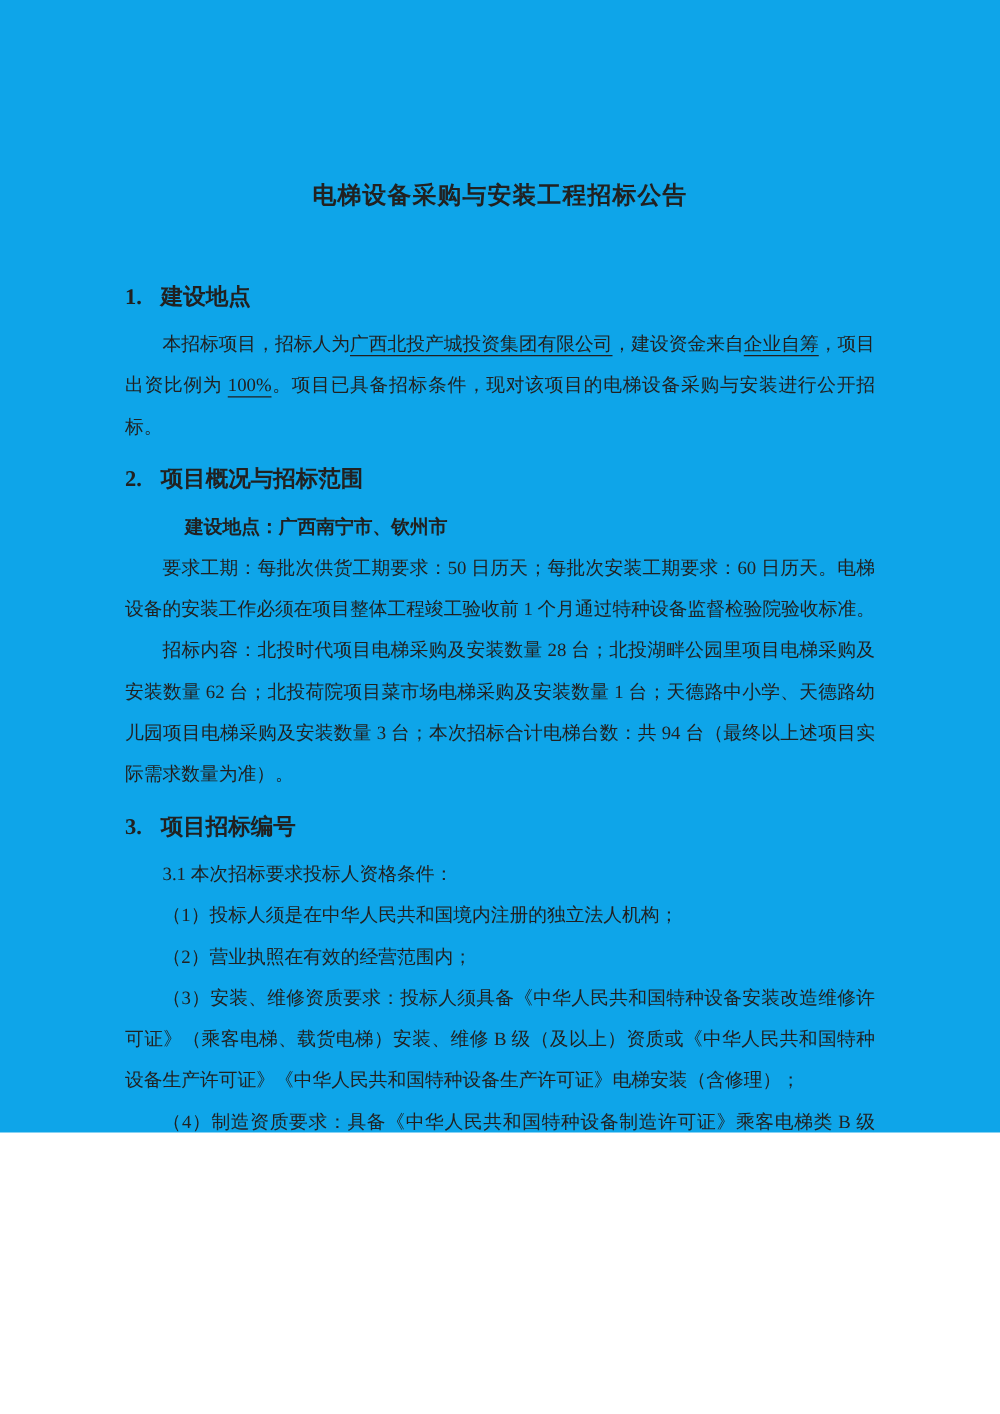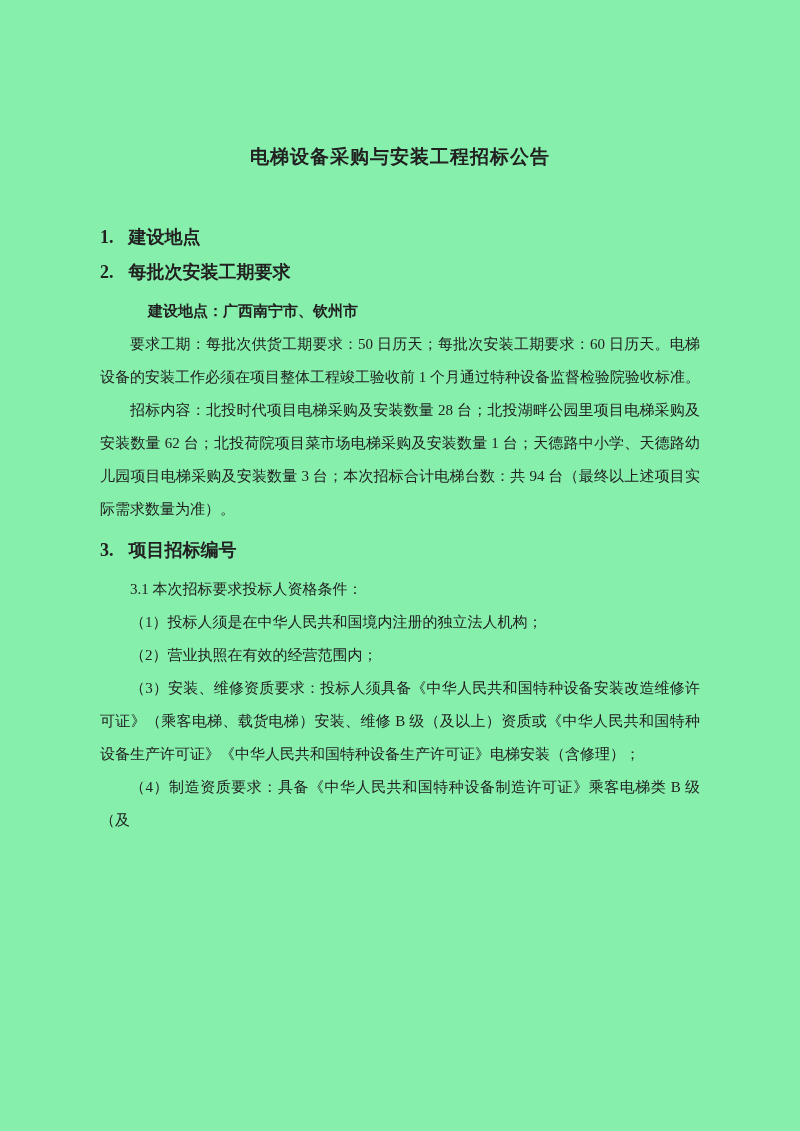--- a/index.html
+++ b/index.html
@@ -5,24 +5,24 @@
   html, body { margin: 0; padding: 0; }
   body {
     width: 800px; height: 1131px;
     background: #ffffff;
     color: #212121;
     font-family: "Liberation Serif", "DejaVu Serif", serif;
   }
   .page {
     position: relative;
     box-sizing: border-box;
-    width: 800px; height: 1131px;
+    width: 800px; height: 906px;
     padding: 143px 100px 0 100px;
     overflow: hidden;
-    background: #86efac;
+    background: #0ea5e9;
   }
   .doc-title {
     font-size: 19px;
     font-weight: bold;
     text-align: center;
     line-height: 28px;
     margin: 0 0 55px 0;
     letter-spacing: 1px;
   }
   .heading {
@@ -51,22 +51,23 @@
 </style>
 </head>
 <body>
 
 <div class="page">
 
   <h1 class="doc-title">电梯设备采购与安装工程招标公告</h1>
 
   <div class="heading"><span class="h-num">1.</span><span class="h-text">建设地点</span></div>
 
+  <p class="para"><span>本招标项目，招标人为</span><span class="u">广西北投产城投资集团有限公司</span><span>，建设资金来自</span><span class="u">企业自筹</span><span>，项目出资比例为 </span><span class="u">100%</span><span>。项目已具备招标条件，现对该项目的电梯设备采购与安装进行公开招标。</span></p>
 
-  <div class="heading"><span class="h-num">2.</span><span class="h-text">每批次安装工期要求</span></div>
+  <div class="heading"><span class="h-num">2.</span><span class="h-text">项目概况与招标范围</span></div>
 
   <p class="para info-bold">建设地点：广西南宁市、钦州市</p>
   <p class="para">要求工期：每批次供货工期要求：50 日历天；每批次安装工期要求：60 日历天。电梯设备的安装工作必须在项目整体工程竣工验收前 1 个月通过特种设备监督检验院验收标准。</p>
   <p class="para">招标内容：北投时代项目电梯采购及安装数量 28 台；北投湖畔公园里项目电梯采购及安装数量 62 台；北投荷院项目菜市场电梯采购及安装数量 1 台；天德路中小学、天德路幼儿园项目电梯采购及安装数量 3 台；本次招标合计电梯台数：共 94 台（最终以上述项目实际需求数量为准）。</p>
 
   <div class="heading"><span class="h-num">3.</span><span class="h-text">项目招标编号</span></div>
 
   <p class="para">3.1 本次招标要求投标人资格条件：</p>
   <p class="para">（1）投标人须是在中华人民共和国境内注册的独立法人机构；</p>
   <p class="para">（2）营业执照在有效的经营范围内；</p>

